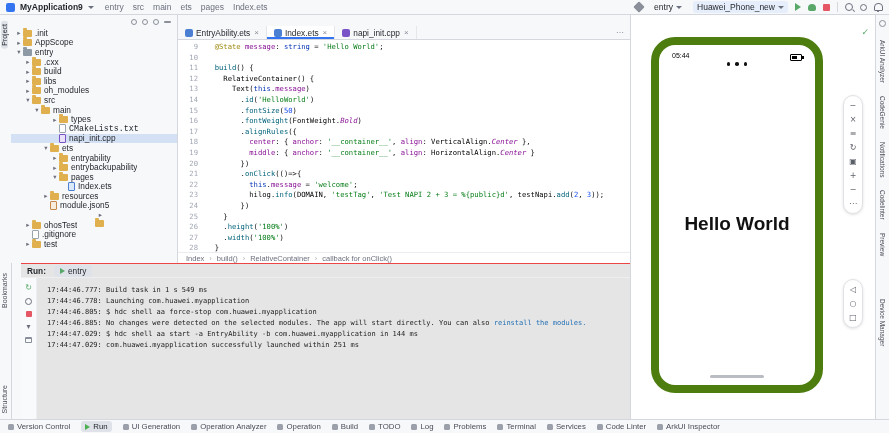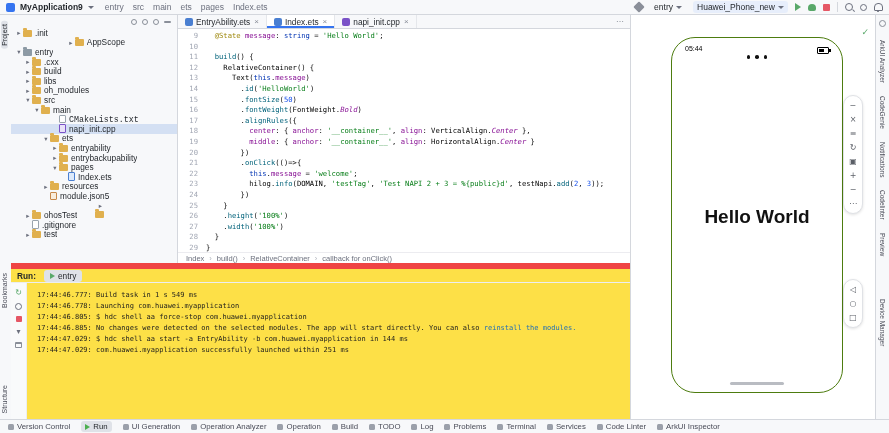--- a/index.html
+++ b/index.html
@@ -40,57 +40,57 @@
   .ticon{flex:none;margin-right:3px;position:relative;}
   .ticon.folder,.ticon.module{width:9px;height:7px;background:#e0b04e;border-radius:1px;margin-top:1px;}
   .ticon.folder::before,.ticon.module::before{content:"";position:absolute;top:-2px;left:0;width:4px;height:2px;background:inherit;border-radius:1px 1px 0 0;}
   .ticon.module{background:#8d9aa5;}
   .ticon.file-ets,.ticon.file-cpp,.ticon.file-txt,.ticon.file-json{width:7px;height:8.5px;background:#fff;border:1px solid #9aa4ad;border-radius:1px;box-sizing:border-box;}
   .ticon.file-ets{border-color:#4a7fd1;background:#dce9fb;}
   .ticon.file-cpp{border-color:#7a52c7;background:#e9e1f8;}
   .ticon.file-json{border-color:#c7884a;background:#f8ecdc;}
   .tlabel{overflow:hidden;text-overflow:ellipsis;}
   
-  .editor{position:absolute;left:178px;top:15px;width:452px;height:237px;background:#fff;box-sizing:border-box;}
+  .editor{position:absolute;left:178px;top:26px;width:452px;height:237px;background:#fff;box-sizing:border-box;}
   .tabs{height:14px;background:#f7f8fa;border-bottom:1px solid #d4d7dd;display:flex;align-items:stretch;font-size:8.3px;box-sizing:border-box;}
   .tab{display:flex;align-items:center;gap:3px;padding:0 7px;border-right:1px solid #e5e7eb;cursor:default;}
   .tab.active{background:#fff;box-shadow:inset 0 -2px 0 #3574f0;}
   .file-ic{width:8px;height:8px;border-radius:2px;flex:none;}
   .file-ic.ets{background:#4a7fd1;}
   .file-ic.cpp{background:#7a52c7;}
   .tab-close{color:#8a8f99;font-size:8px;margin-left:1px;cursor:pointer;}
   .tabs-more{margin-left:auto;align-self:center;color:#8a8f99;padding:0 6px;font-size:8px;}
   .code{font-family:"DejaVu Sans Mono","Liberation Mono",monospace;font-size:7.2px;line-height:10.6px;padding-top:2px;white-space:pre;overflow:hidden;}
   .cl{display:flex;}
   .gut{width:20px;flex:none;text-align:right;padding-right:8px;color:#a1a6b3;}
   .tk-p{color:#080808}.tk-d{color:#9e880d}.tk-f{color:#871094}.tk-k{color:#0033b3}
   .tk-s{color:#067d17}.tk-n{color:#1750eb}.tk-fn{color:#00627a}.tk-cl{color:#000}
   .tk-en{color:#871094;font-style:italic}
   
   .crumbbar{position:absolute;left:178px;top:252px;width:452px;height:11px;background:#fff;border-top:1px solid #ececf0;
             display:flex;align-items:center;gap:5px;padding:0 8px;font-size:7.5px;color:#6c707e;box-sizing:border-box;}
   .crumb-sep{color:#b0b4bd;}
   
-  .runpanel{position:absolute;left:11px;top:263px;width:619px;height:156px;background:#fde047;border-top:6px solid #ef4444;box-sizing:border-box;}
+  .runpanel{position:absolute;left:21px;top:263px;width:619px;height:156px;background:#e5e5e5;border-top:1px solid #ef4444;box-sizing:border-box;}
   .runhead{height:14px;display:flex;align-items:center;gap:8px;padding:0 6px;border-bottom:1px solid #eceef1;box-sizing:border-box;}
   .runlabel{font-weight:bold;font-size:8.3px;}
   .runtab{display:flex;align-items:center;gap:3px;background:#dfe2e8;border-radius:3px;padding:1px 6px;font-size:8.3px;}
   .mini-play{width:0;height:0;border-top:3px solid transparent;border-bottom:3px solid transparent;border-left:5px solid #59a869;}
   .runbody{display:flex;height:141px;}
   .runicons{width:16px;flex:none;border-right:1px solid #eceef1;display:flex;flex-direction:column;align-items:center;gap:6px;padding-top:6px;box-sizing:border-box;background:#f9fafb;}
   .ri{font-size:8px;line-height:8px;color:#6c707e;}
   .ri.green{color:#59a869;}
   .ri-stop{width:6px;height:6px;background:#e55765;border-radius:1px;}
   .ri-trash{width:7px;height:6px;border:1px solid #8a8f99;border-top:2px solid #8a8f99;border-radius:1px;box-sizing:border-box;}
   .console{font-family:"DejaVu Sans Mono","Liberation Mono",monospace;font-size:7px;line-height:11px;padding:7px 0 0 10px;color:#1c1c1c;white-space:pre;overflow:hidden;}
   .con-link{color:#2470b3;cursor:pointer;}
   
   .preview{position:absolute;left:630px;top:15px;width:245px;height:404px;background:#fff;border-left:1px solid #d4d7dd;box-sizing:border-box;}
   .ok{position:absolute;right:6px;top:12px;color:#59a869;font-size:9px;}
-  .phone{position:absolute;left:40px;top:22px;width:172px;height:356px;border:1px solid #4d7c0f;border-radius:24px;background:#fff;box-sizing:border-box;}
+  .phone{position:absolute;left:20px;top:22px;width:172px;height:356px;border:8px solid #4d7c0f;border-radius:24px;background:#fff;box-sizing:border-box;}
   .ptime{position:absolute;left:13px;top:7px;font-size:7px;color:#000;}
   .pbattery{position:absolute;right:13px;top:9px;width:10px;height:4.5px;border:1px solid #000;border-radius:1px;}
   .pbattery::before{content:"";position:absolute;left:1px;top:1px;bottom:1px;width:5px;background:#000;}
   .pbattery::after{content:"";position:absolute;right:-2.5px;top:1px;width:1.5px;height:2.5px;background:#000;}
   .pdots{position:absolute;left:0;right:0;top:17px;display:flex;justify-content:center;gap:5px;}
   .pdot{width:3.5px;height:3.5px;border-radius:50%;background:#111;}
   .hello{position:absolute;left:0;right:0;top:168px;text-align:center;font-size:19px;font-weight:bold;color:#111;}
   .homebar{position:absolute;left:50%;bottom:7px;transform:translateX(-50%);width:54px;height:3px;background:#b9bcc2;border-radius:2px;}
   .emu-toolbar,.emu-nav{position:absolute;left:212px;width:20px;background:#fff;border:1px solid #e0e2e6;border-radius:10px;
             box-shadow:0 1px 3px rgba(0,0,0,.12);display:flex;flex-direction:column;align-items:center;gap:5px;padding:5px 0;box-sizing:border-box;}
@@ -160,21 +160,21 @@
       <span class="ph-ic"></span>
       <span class="ph-ic"></span>
       <span class="ph-dash"></span>
     </div>
     <div id="tree">
         <div class="tree-row" style="padding-left: 4px;">
           <span class="chev">▸</span>
           <span class="ticon folder"></span>
           <span class="tlabel">.init</span>
         </div>
-        <div class="tree-row" style="padding-left: 4px; justify-content: center;">
+        <div class="tree-row" style="padding-left: 4px;">
           <span class="chev">▸</span>
           <span class="ticon folder"></span>
           <span class="tlabel">AppScope</span>
         </div>
         <div class="tree-row" style="padding-left: 4px;">
           <span class="chev">▾</span>
           <span class="ticon module"></span>
           <span class="tlabel">entry</span>
         </div>
         <div class="tree-row" style="padding-left: 13px;">
@@ -199,20 +199,25 @@
         </div>
         <div class="tree-row" style="padding-left: 13px;">
           <span class="chev">▾</span>
           <span class="ticon folder"></span>
           <span class="tlabel">src</span>
         </div>
         <div class="tree-row" style="padding-left: 22px;">
           <span class="chev">▾</span>
           <span class="ticon folder"></span>
           <span class="tlabel">main</span>
+        </div>
+        <div class="tree-row" style="padding-left: 40px;">
+          <span class="chev">▸</span>
+          <span class="ticon folder"></span>
+          <span class="tlabel">types</span>
         </div>
         <div class="tree-row" style="padding-left: 40px; font-family: Liberation Mono, monospace;">
           <span class="chev"></span>
           <span class="ticon file-txt"></span>
           <span class="tlabel">CMakeLists.txt</span>
         </div>
         <div class="tree-row selected" style="padding-left: 40px;">
           <span class="chev"></span>
           <span class="ticon file-cpp"></span>
           <span class="tlabel">napi_init.cpp</span>

